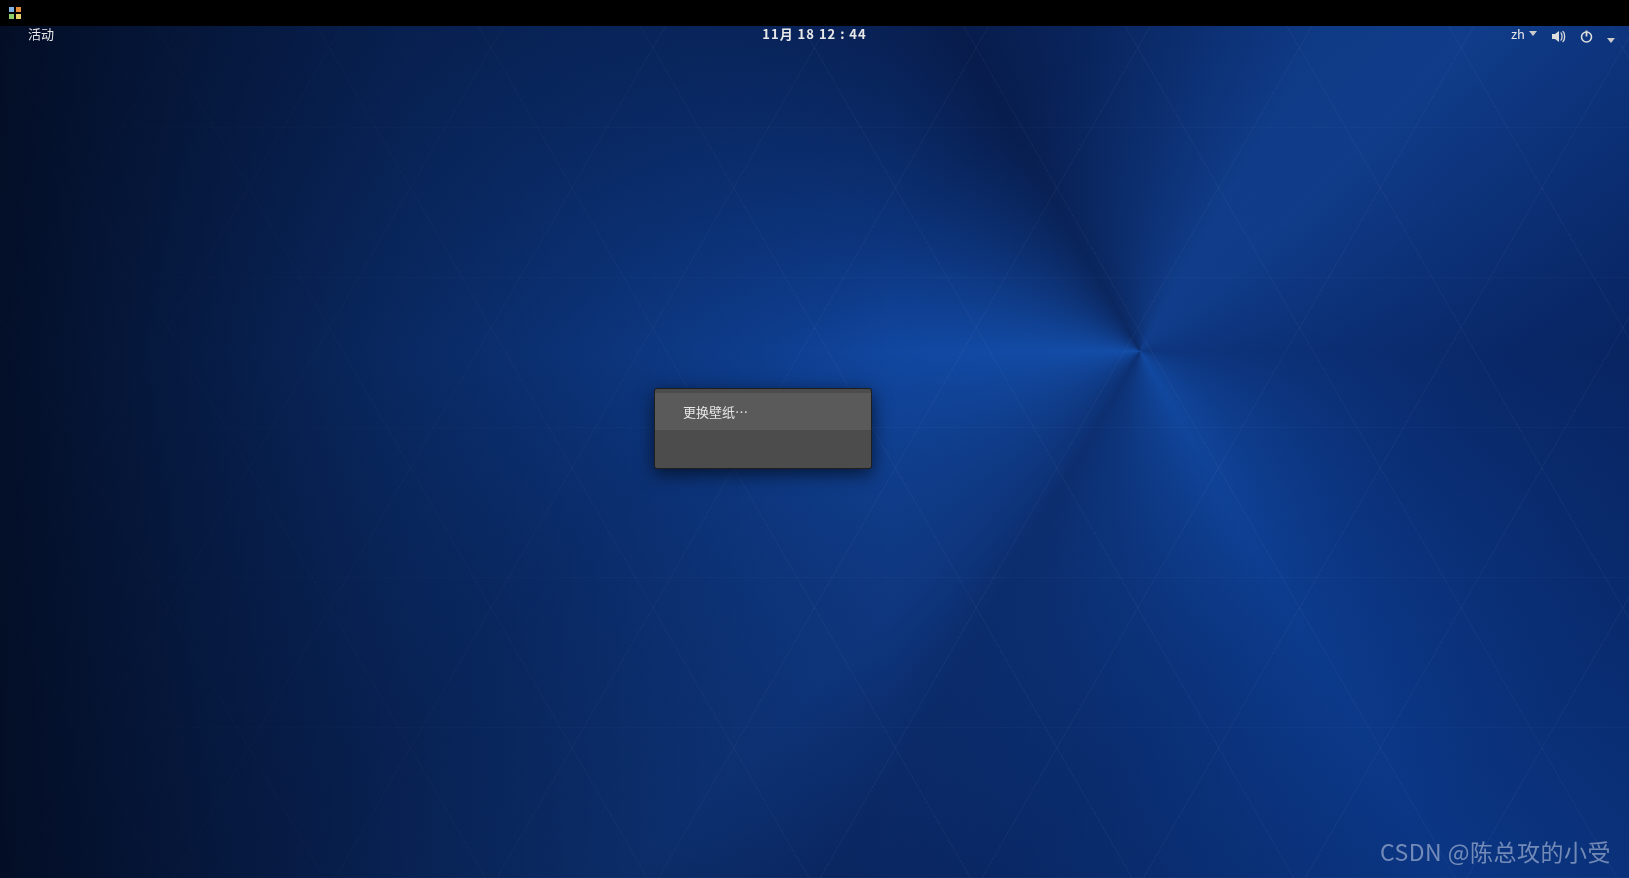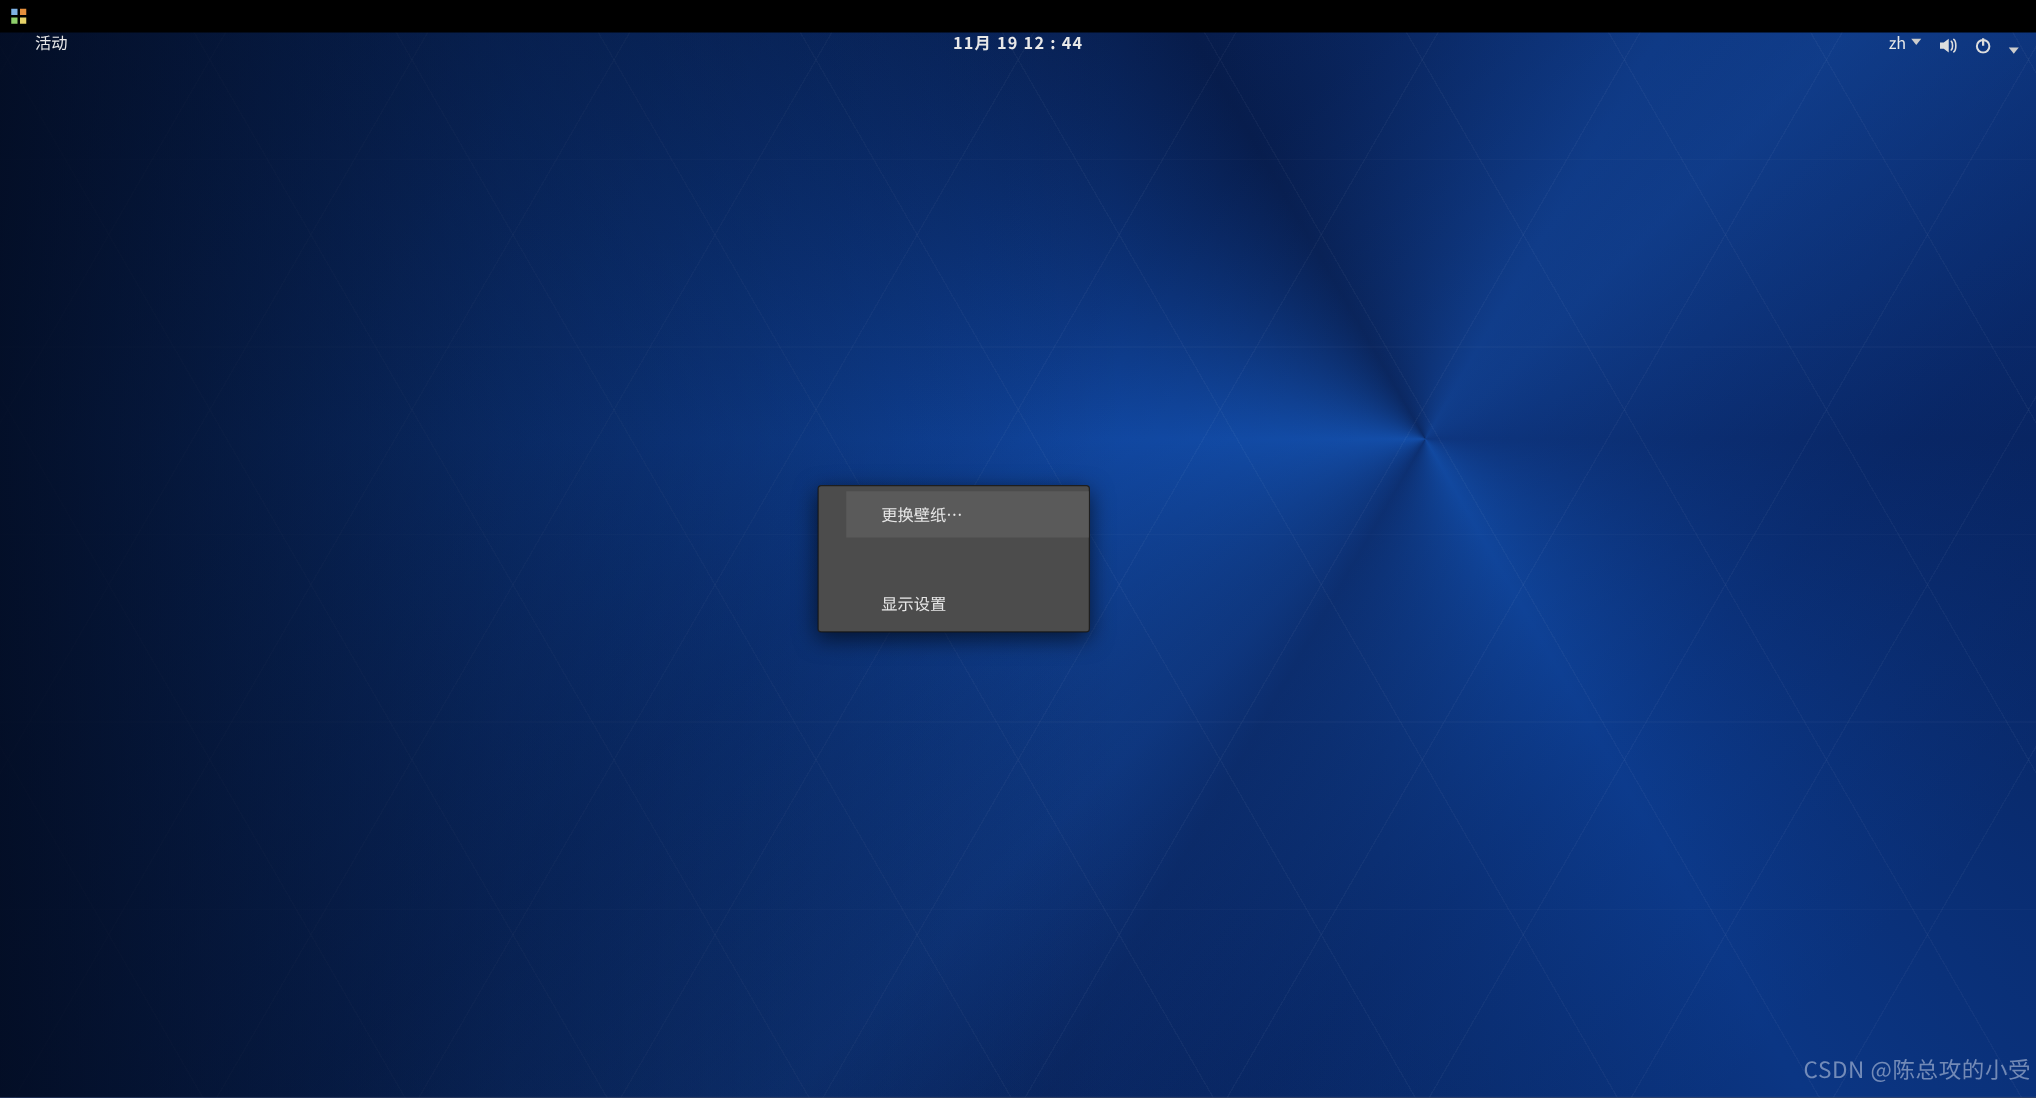--- a/index.html
+++ b/index.html
@@ -62,30 +62,29 @@
       border-radius: 3px;
       box-shadow: 0 5px 18px rgba(0,0,0,.6);
       padding: 4px 0;
       color: #e6e6e6;
       font-size: 13px;
       z-index: 20;
     }
     .menu-item {
       padding: 9px 28px;
       cursor:pointer;
-      margin-left:22px;
     }
     .menu-item.hover { background:#5a5a5a; }
     .menu-spacer { height: 34px; }
 
     
     .watermark {
-      position:absolute; right:4px; bottom:10px;
+      position:absolute; right:18px; bottom:10px;
       color: rgba(200,210,230,.55);
-      font-size: 18px;
+      font-size: 23px;
       letter-spacing: .5px;
       z-index:5;
       user-select:none;
       margin-left:40px;
     }
   </style>
 </head>
 <body>
 
 <div class="wallpaper"></div>
@@ -96,21 +95,21 @@
       <svg width="14" height="14" viewBox="0 0 14 14">
         <rect x="1" y="1" width="5" height="5" fill="#7fb2e5"></rect>
         <rect x="8" y="1" width="5" height="5" fill="#e58f3c"></rect>
         <rect x="1" y="8" width="5" height="5" fill="#8fcf6b"></rect>
         <rect x="8" y="8" width="5" height="5" fill="#e6d268"></rect>
       </svg>
     </span>
     <span class="panel-item">活动</span>
   </div>
 
-  <div class="panel-center panel-item">11月 19 12 : 44</div>
+  <div class="panel-center panel-item">11月 18 12 : 44</div>
 
   <div class="panel-right">
     <span class="panel-item">
       <span>zh</span>
       <span class="tri-down"></span>
     </span>
     <span class="panel-item">
       <svg width="15" height="13" viewBox="0 0 15 13">
           <path d="M1 4h3l4-3v11l-4-3H1z" fill="#ddd"></path>
           <path d="M10 3c1.4 1 1.4 6 0 7M12 1.5c2.2 1.7 2.2 8.3 0 10" stroke="#ddd" stroke-width="1.3" fill="none" stroke-linecap="round"></path>
@@ -122,16 +121,15 @@
           <line x1="6.5" y1="0.5" x2="6.5" y2="6.5" stroke="#ddd" stroke-width="1.8"></line>
         </svg>
     </span>
     <span class="tri-down"></span>
   </div>
 </div>
 
 <div class="context-menu">
   <div class="menu-item hover">更换壁纸…</div>
   <div class="menu-spacer"></div>
-  <div class="menu-item">显示设置</div>
 </div>
 
 <div class="watermark">CSDN @陈总攻的小受</div>
 
 </body></html>

